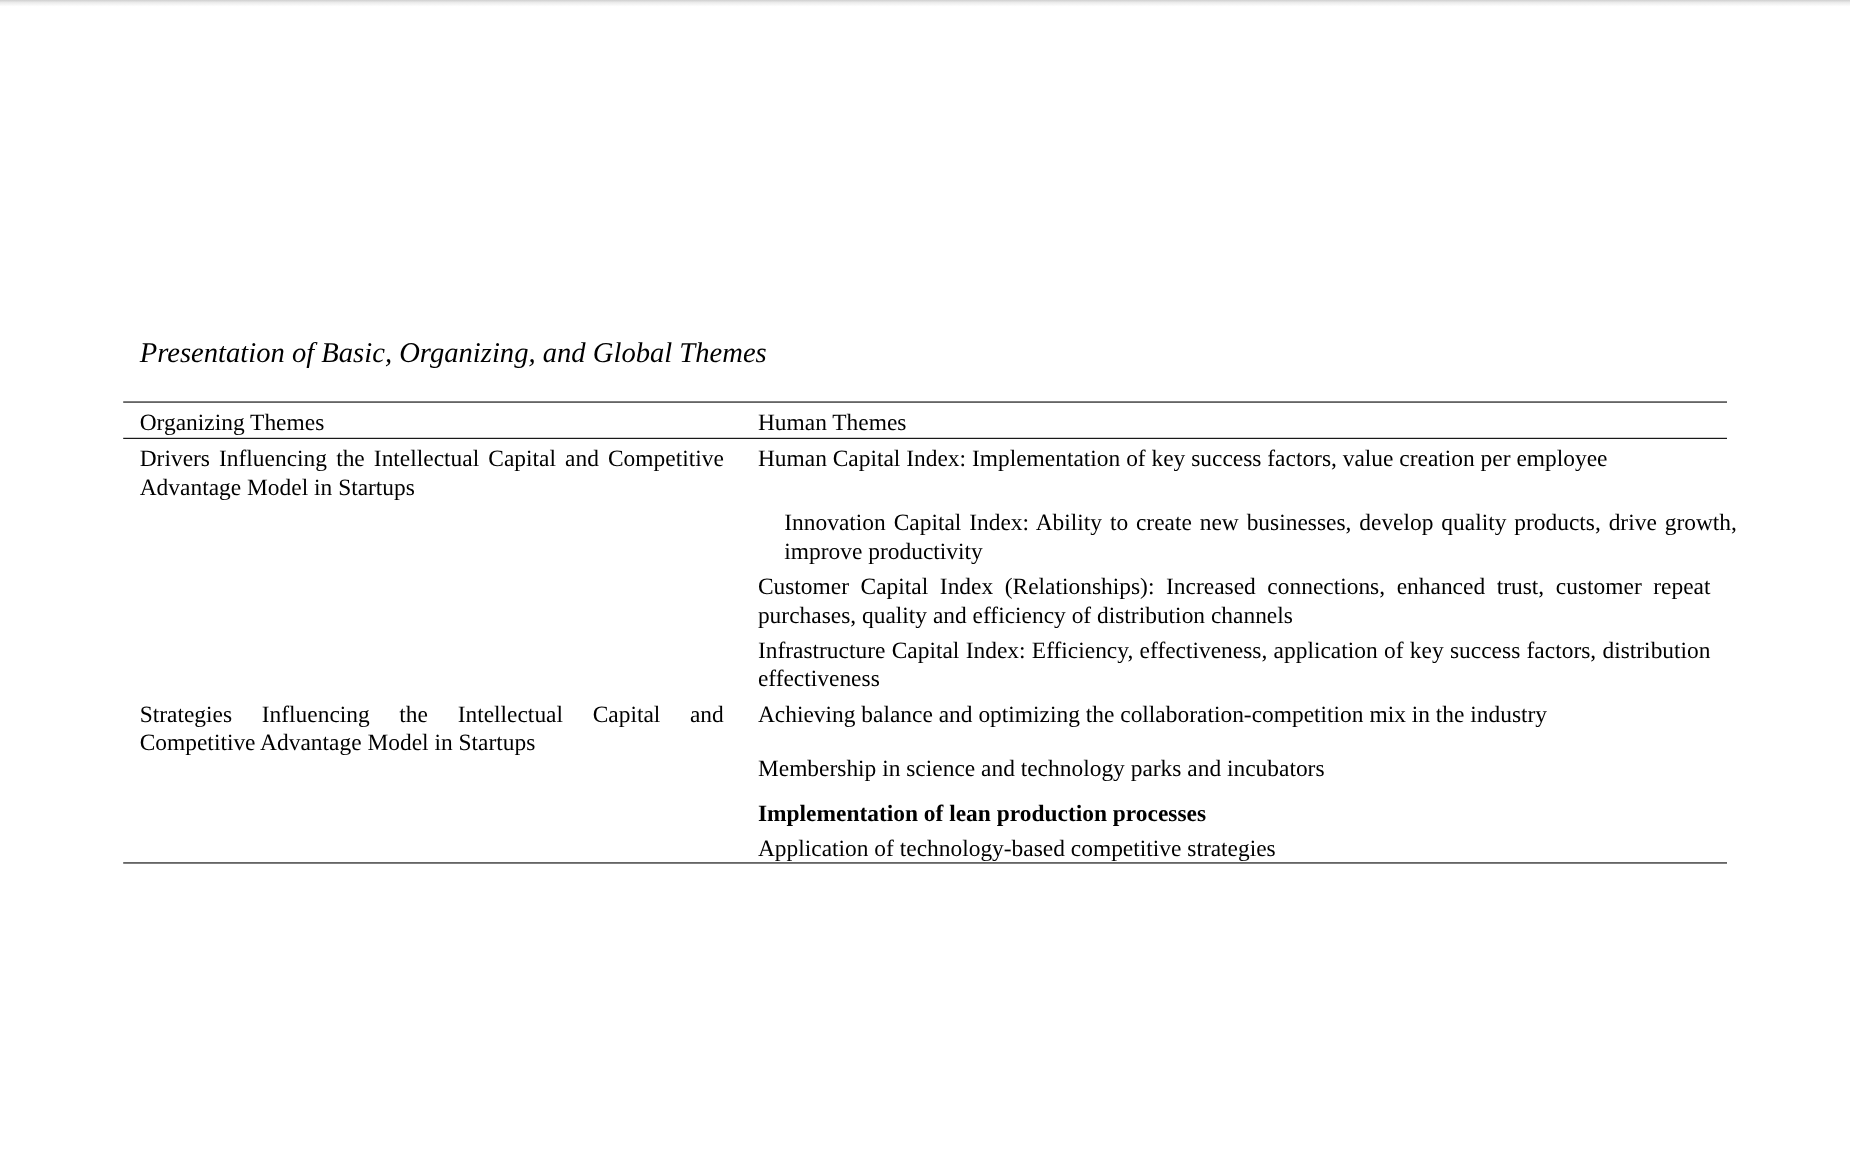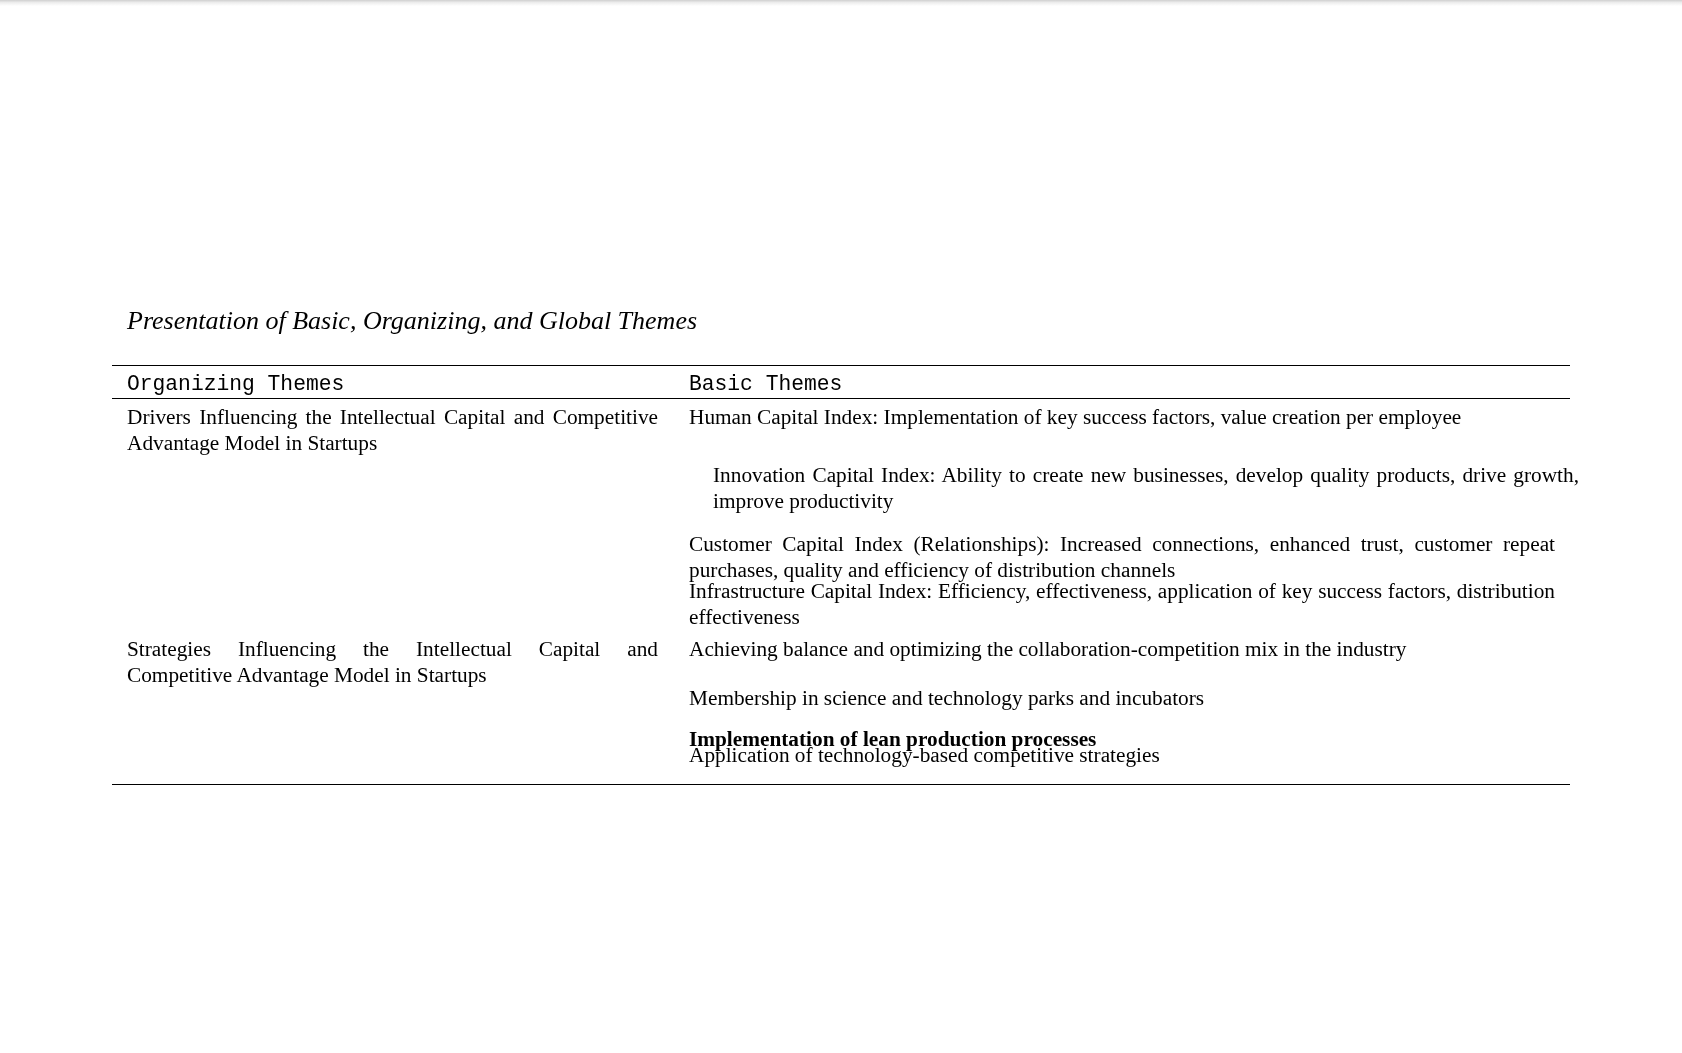--- a/index.html
+++ b/index.html
@@ -44,46 +44,46 @@
     .cell {
       position: absolute;
       font-size: 21.3px;
       line-height: 25.8px;
       text-align: justify;
       text-align-last: left;
     }
     .col-left { left: 127px; width: 531px; }
     .col-right { left: 689px; width: 866px; }
 
-    .hdr { top: 372px; white-space: nowrap; font-family: Liberation Mono, monospace; }
+    .hdr { top: 372px; white-space: nowrap; }
 
     .r1 { top: 405px; }
     .r2 { top: 463px; margin-left: 24px; }
-    .r3 { top: 532px; }
+    .r3 { top: 521px; }
     .r4 { top: 579px; }
     .r5 { top: 637px; }
     .r6 { top: 686px; }
     .r7 { top: 727px; font-weight: bold; }
-    .r8 { top: 743px; }
+    .r8 { top: 759px; }
 
     .left-r1 { top: 405px; }
     .left-r5 { top: 637px; }
   </style>
 </head>
 <body>
 
 <div class="top-shadow"></div>
 
 <div class="table-title">Presentation of Basic, Organizing, and Global Themes</div>
 
 <div>
   <div class="rule top"></div>
 
   <div class="cell col-left hdr">Organizing Themes</div>
-  <div class="cell col-right hdr">Basic Themes</div>
+  <div class="cell col-right hdr">Human Themes</div>
 
   <div class="rule header-bottom"></div>
 
   <div class="cell col-left left-r1">Drivers Influencing the Intellectual Capital and Competitive Advantage Model in Startups</div>
   <div class="cell col-right r1">Human Capital Index: Implementation of key success factors, value creation per employee</div>
   <div class="cell col-right r2">Innovation Capital Index: Ability to create new businesses, develop quality products, drive growth, improve productivity</div>
   <div class="cell col-right r3">Customer Capital Index (Relationships): Increased connections, enhanced trust, customer repeat purchases, quality and efficiency of distribution channels</div>
   <div class="cell col-right r4">Infrastructure Capital Index: Efficiency, effectiveness, application of key success factors, distribution effectiveness</div>
 
   <div class="cell col-left left-r5">Strategies Influencing the Intellectual Capital and Competitive Advantage Model in Startups</div>

